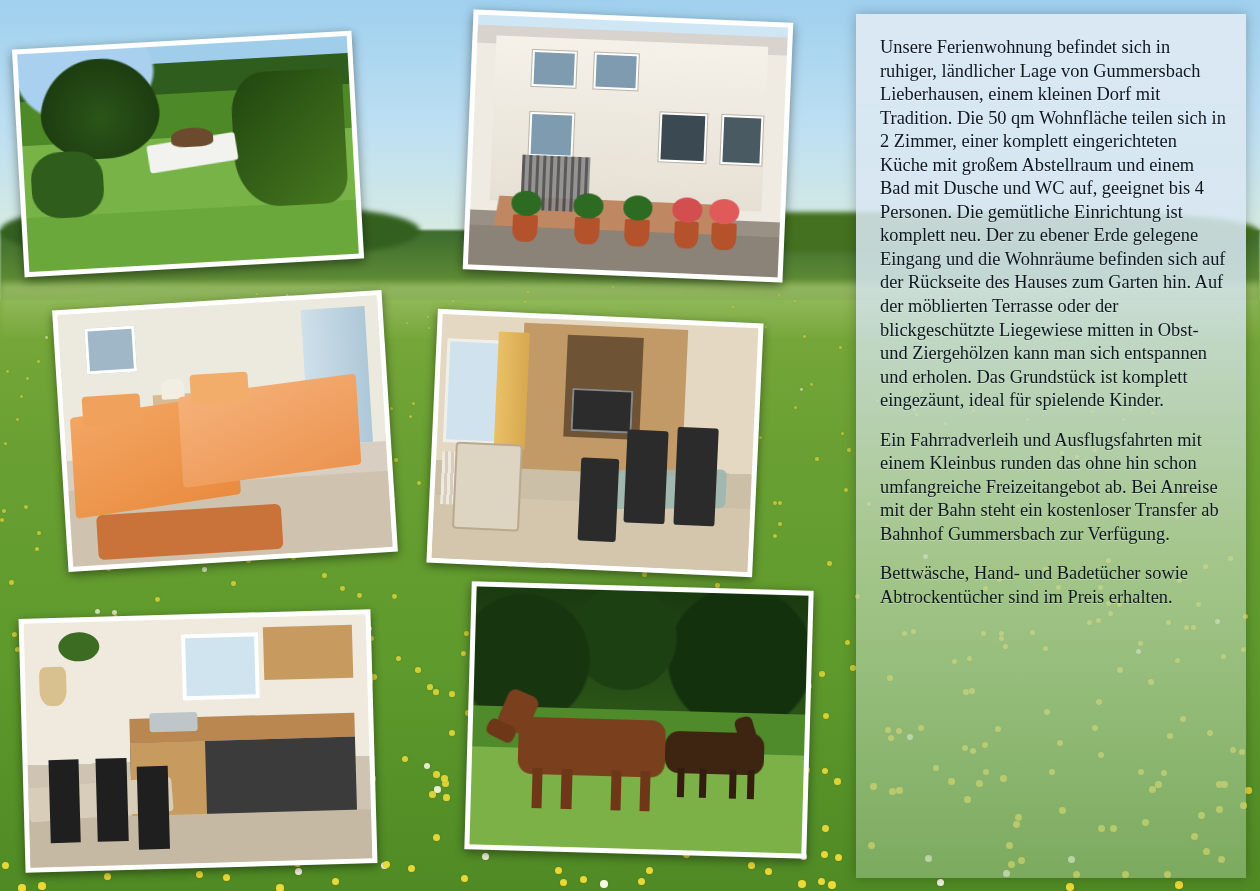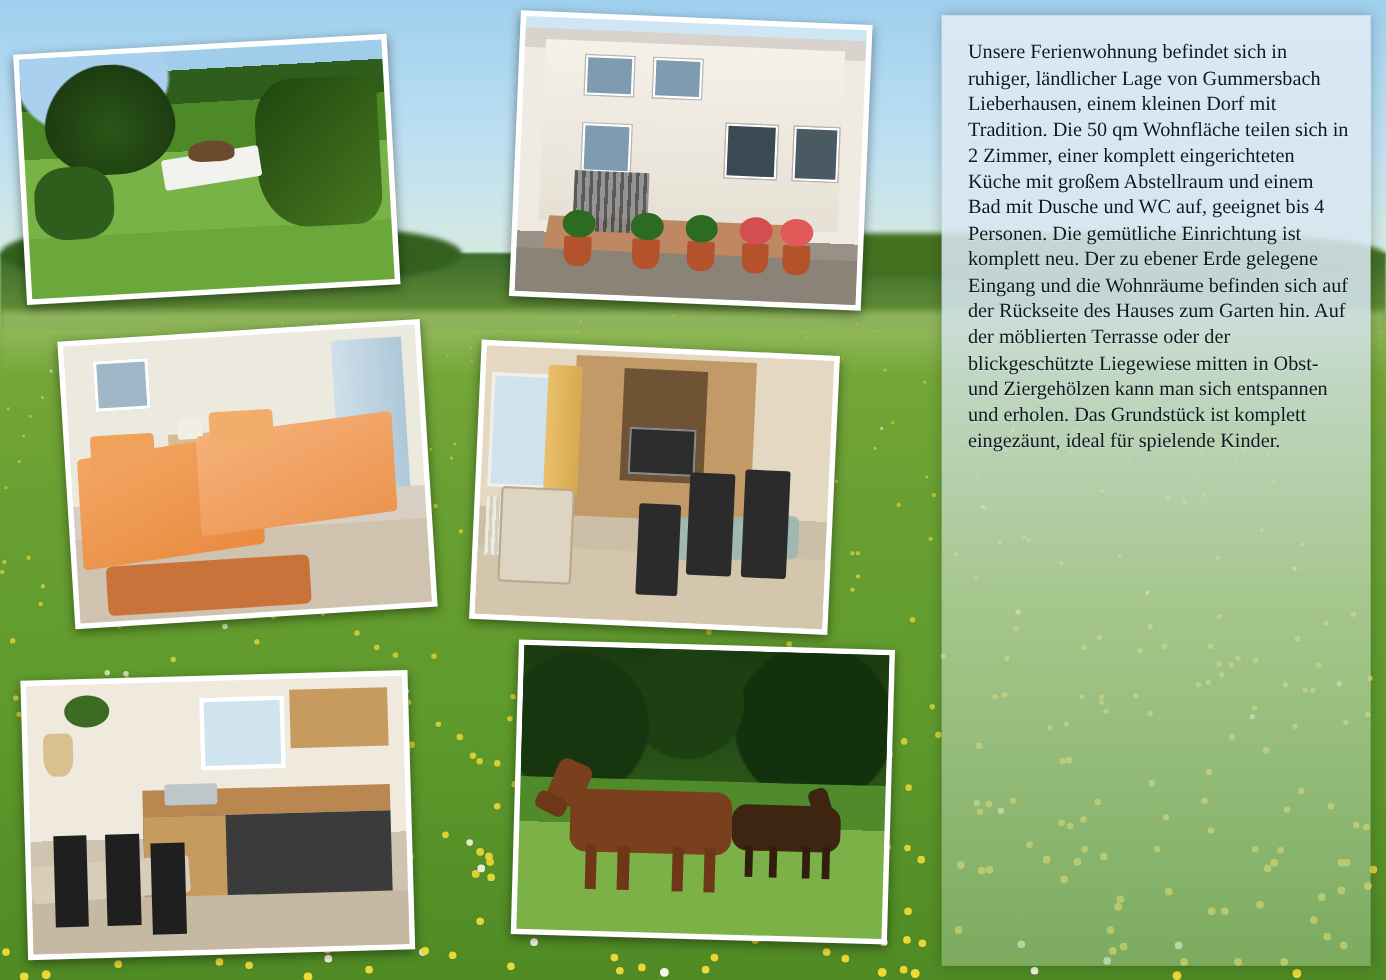--- a/index.html
+++ b/index.html
@@ -805,15 +805,17 @@
         <div class="leg" style="left:14%"></div>
         <div class="leg" style="left:36%"></div>
         <div class="leg" style="left:66%"></div>
         <div class="leg" style="left:84%"></div>
       </div>
     </div>
   </div>
 
   <div class="text-panel">
     <p>Unsere Ferienwohnung befindet sich in ruhiger, ländlicher Lage von Gummersbach Lieberhausen, einem kleinen Dorf mit Tradition. Die 50 qm Wohnfläche teilen sich in 2 Zimmer, einer komplett eingerichteten Küche mit großem Abstellraum und einem Bad mit Dusche und WC auf, geeignet bis 4 Personen. Die gemütliche Einrichtung ist komplett neu. Der zu ebener Erde gelegene Eingang und die Wohnräume befinden sich auf der Rückseite des Hauses zum Garten hin. Auf der möblierten Terrasse oder der blickgeschützte Liegewiese mitten in Obst- und Ziergehölzen kann man sich entspannen und erholen. Das Grundstück ist komplett eingezäunt, ideal für spielende Kinder.</p>
+    <p>Ein Fahrradverleih und Ausflugsfahrten mit einem Kleinbus runden das ohne hin schon umfangreiche Freizeitangebot ab. Bei Anreise mit der Bahn steht ein kostenloser Transfer ab Bahnhof Gummersbach zur Verfügung.</p>
+    <p>Bettwäsche, Hand- und Badetücher sowie Abtrockentücher sind im Preis erhalten.</p>
   </div>
 
 </div>
 
 </body></html>

